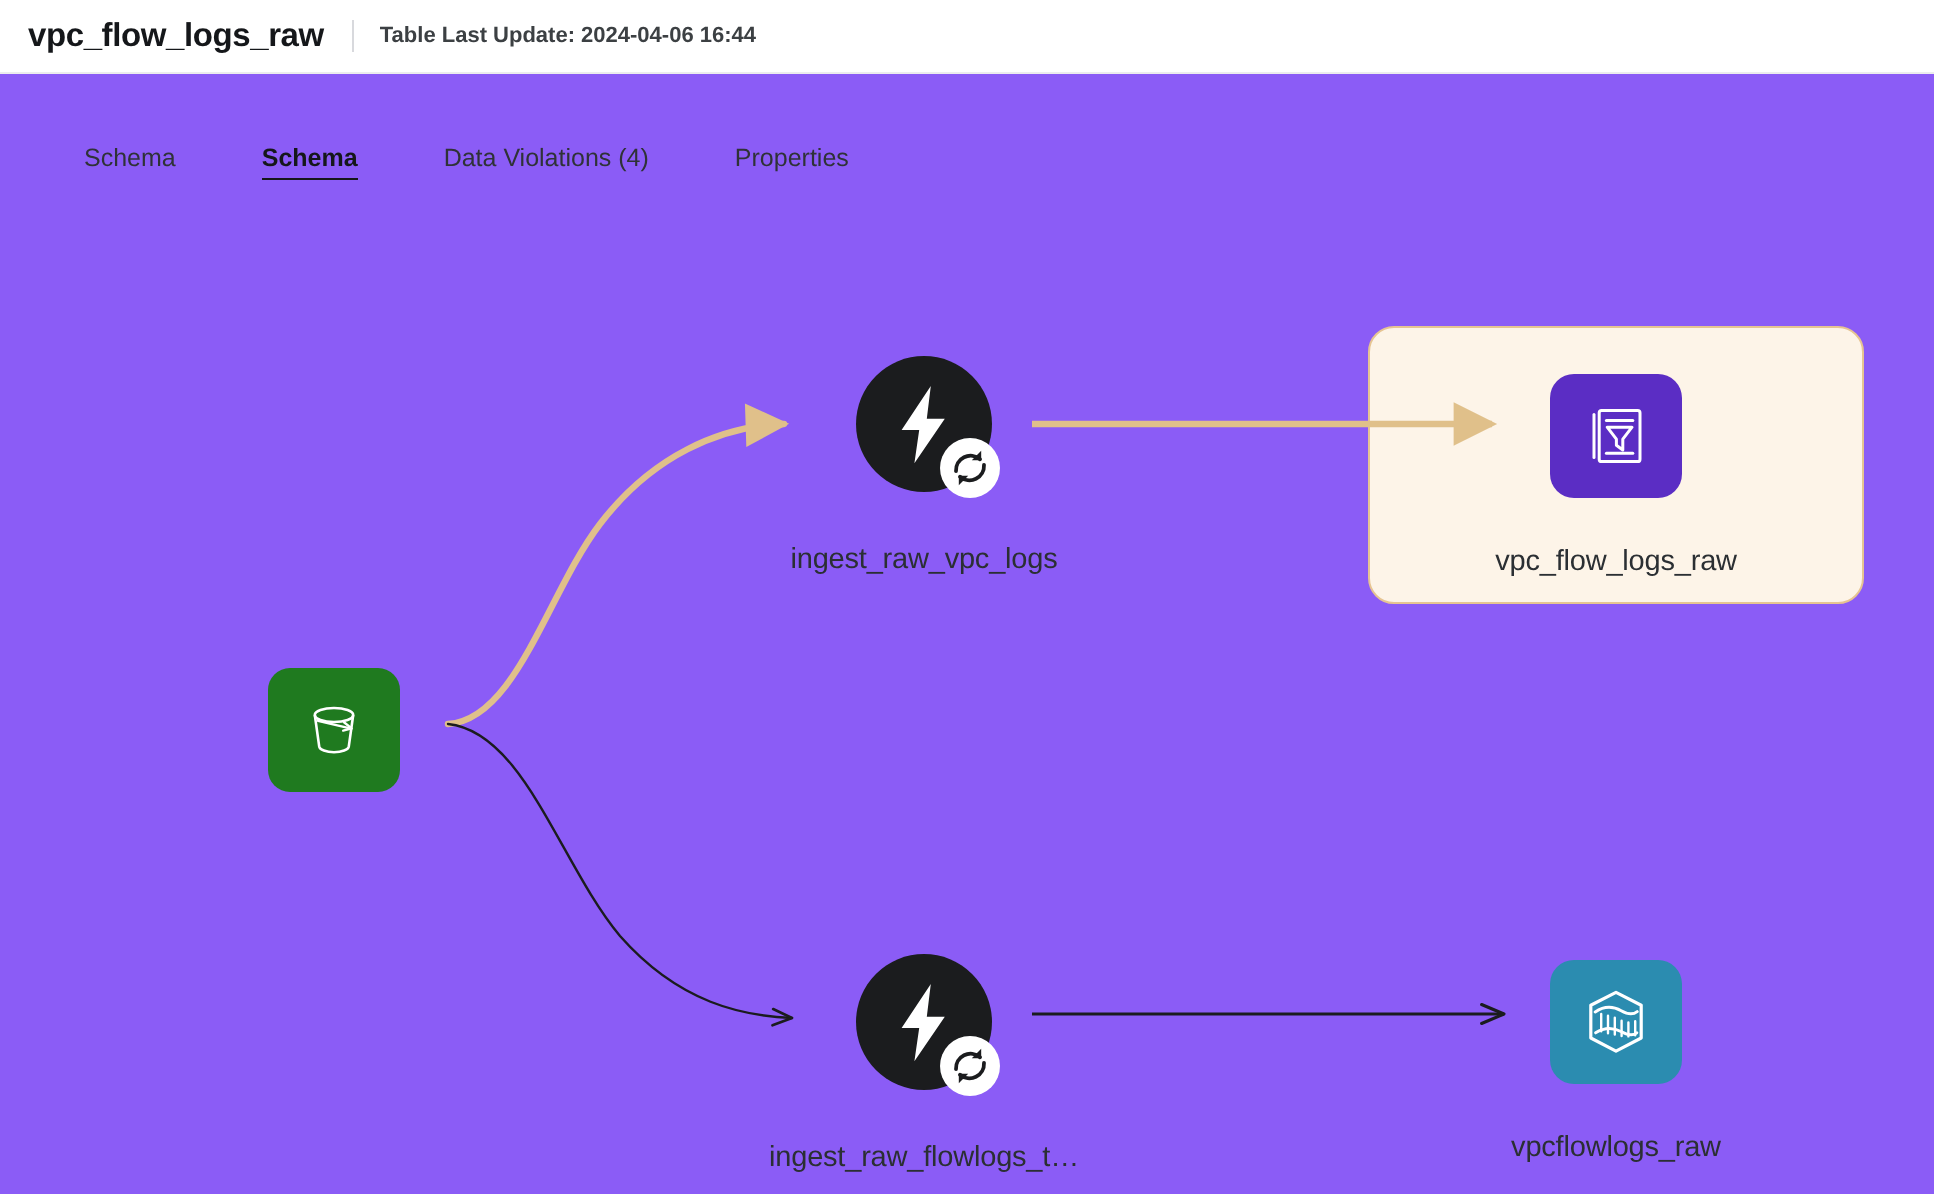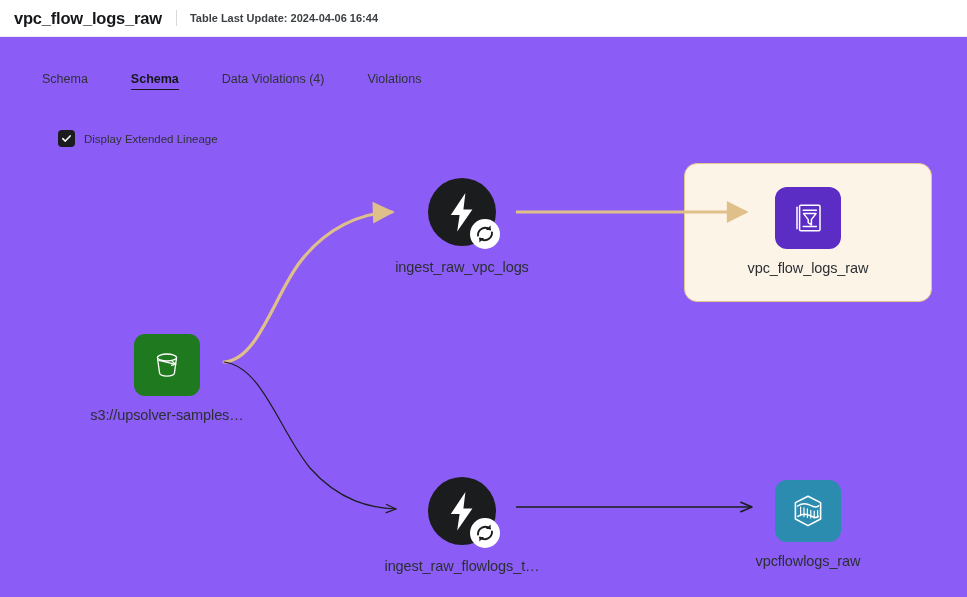--- a/index.html
+++ b/index.html
@@ -71,21 +71,21 @@
     position: absolute;
     background: #fdf4e8;
     border: 1.6px solid #e6c492;
     border-radius: 13px;
   }
 
   
   .node { position: absolute; display: flex; flex-direction: column; align-items: center; }
   .node-icon { display: flex; align-items: center; justify-content: center; flex: none; }
   .node-label {
-    margin-top: 11px; font-size: 14.5px; color: #2b2f33;
+    margin-top: 24px; font-size: 14.5px; color: #2b2f33;
     white-space: nowrap; text-align: center; letter-spacing: -0.1px;
   }
 
   
   .icon-bucket {
     width: 66px; height: 62px; border-radius: 11px; background: #1f7a1f;
   }
   
   .icon-job { width: 72px; height: 72px; position: relative; }
   .icon-job .badge {
@@ -111,31 +111,23 @@
   <div class="header">
     <div class="header-title">vpc_flow_logs_raw</div>
     <div class="header-sep"></div>
     <div class="header-meta">Table Last Update: 2024-04-06 16:44</div>
   </div>
 
   <div class="tabs">
     <div class="tab">Schema</div>
     <div class="tab active">Schema</div>
     <div class="tab">Data Violations (4)</div>
-    <div class="tab">Violations</div>
+    <div class="tab">Properties</div>
   </div>
 
-  <div class="cb-row">
-    <div class="cb-box">
-      <svg width="11" height="11" viewBox="0 0 11 11" aria-hidden="true">
-        <path d="M1.8 5.6 L4.3 8.1 L9.2 2.9" fill="none" stroke="#ffffff" stroke-width="1.5" stroke-linecap="round" stroke-linejoin="round"></path>
-      </svg>
-    </div>
-    <div class="cb-label">Display Extended Lineage</div>
-  </div>
 
   <div class="canvas">
 
     <div class="group-panel" style="left:684px; top:163px; width:248px; height:139px;"></div>
 
     <svg class="edges" viewBox="0 0 967 597">
       <defs>
         <marker id="arrow-tan" markerWidth="9" markerHeight="9" refX="6.6" refY="4.5" orient="auto" markerUnits="strokeWidth">
           <path d="M0.6,1.1 L7.4,4.5 L0.6,7.9 Z" fill="#e0c08a"></path>
         </marker>
@@ -155,21 +147,20 @@
 
     <div class="node" style="left:100px; top:334px; width:134px;">
       <div class="node-icon icon-bucket">
         <svg width="34" height="34" viewBox="0 0 34 34" aria-hidden="true">
           <ellipse cx="17" cy="9.5" rx="9.6" ry="3.5" fill="none" stroke="#ffffff" stroke-width="1.3"></ellipse>
           <path d="M7.4,9.5 L9.6,25.2 C9.9,26.9 13.1,28.1 17,28.1 C20.9,28.1 24.1,26.9 24.4,25.2 L26.6,9.5" fill="none" stroke="#ffffff" stroke-width="1.3" stroke-linejoin="round"></path>
           <path d="M9.0,12.4 L25.6,16.3" fill="none" stroke="#ffffff" stroke-width="1.2" stroke-linecap="round"></path>
           <path d="M22.0,13.1 L25.8,16.2 L21.6,17.3" fill="none" stroke="#ffffff" stroke-width="1.2" stroke-linecap="round" stroke-linejoin="round"></path>
         </svg>
       </div>
-      <div class="node-label">s3://upsolver-samples…</div>
     </div>
 
     <div class="node" style="left:379px; top:176px; width:166px;">
       <div class="node-icon icon-job">
         <svg width="72" height="72" viewBox="0 0 72 72" aria-hidden="true">
           <path d="M36,2 A34,34 0 1,1 36,70 A34,34 0 1,1 36,2 Z" fill="#1b1c1e"></path>
           <path d="M39.4,17 L24.8,39.0 L33.6,39.0 L31.2,55.6 L46.4,33.4 L37.4,33.4 Z" fill="#ffffff"></path>
         </svg>
         <div class="badge">
           <svg width="24" height="24" viewBox="0 0 24 24" aria-hidden="true">

